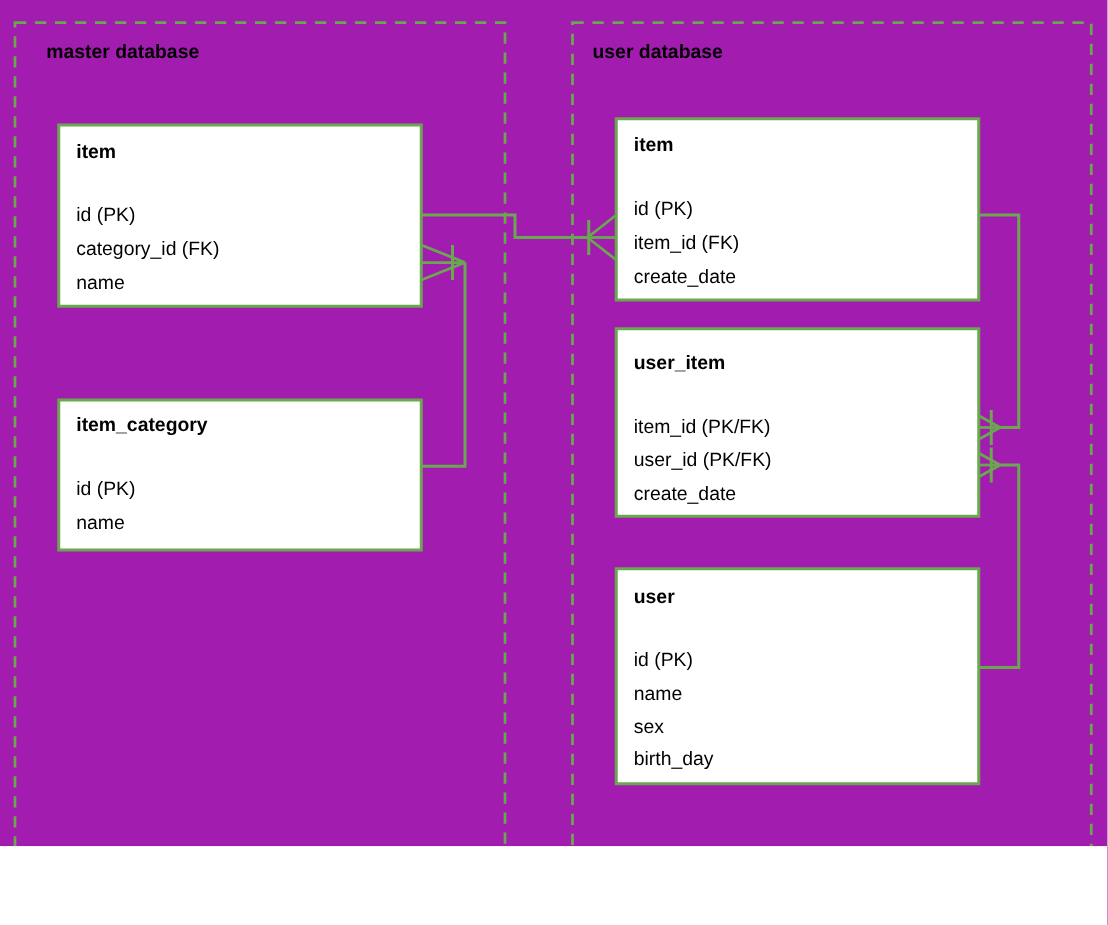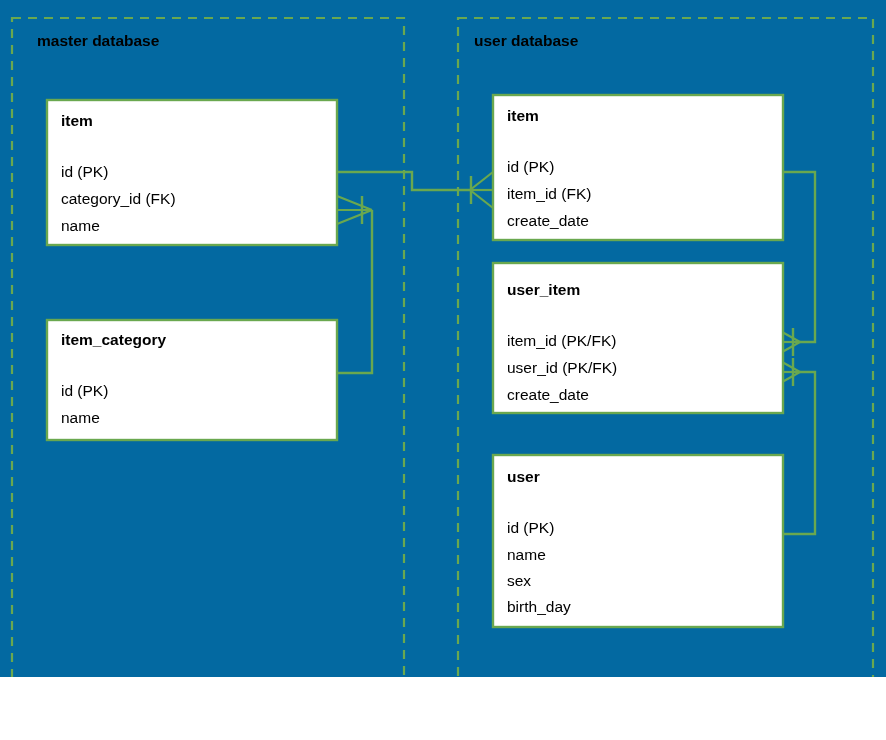--- a/index.html
+++ b/index.html
@@ -8,21 +8,21 @@
     background: #ffffff;
   }
   body {
     font-family: "Liberation Sans", sans-serif;
     -webkit-font-smoothing: antialiased;
   }
   #canvas {
     position: relative;
     width: 886px;
     height: 677px;
-    background: #0369a1;
+    background: #a21caf;
     overflow: hidden;
     text-align: right;
   }
   svg.layer {
     position: absolute;
     left: 0;
     top: 0;
     width: 886px;
     height: 740px;
   }

